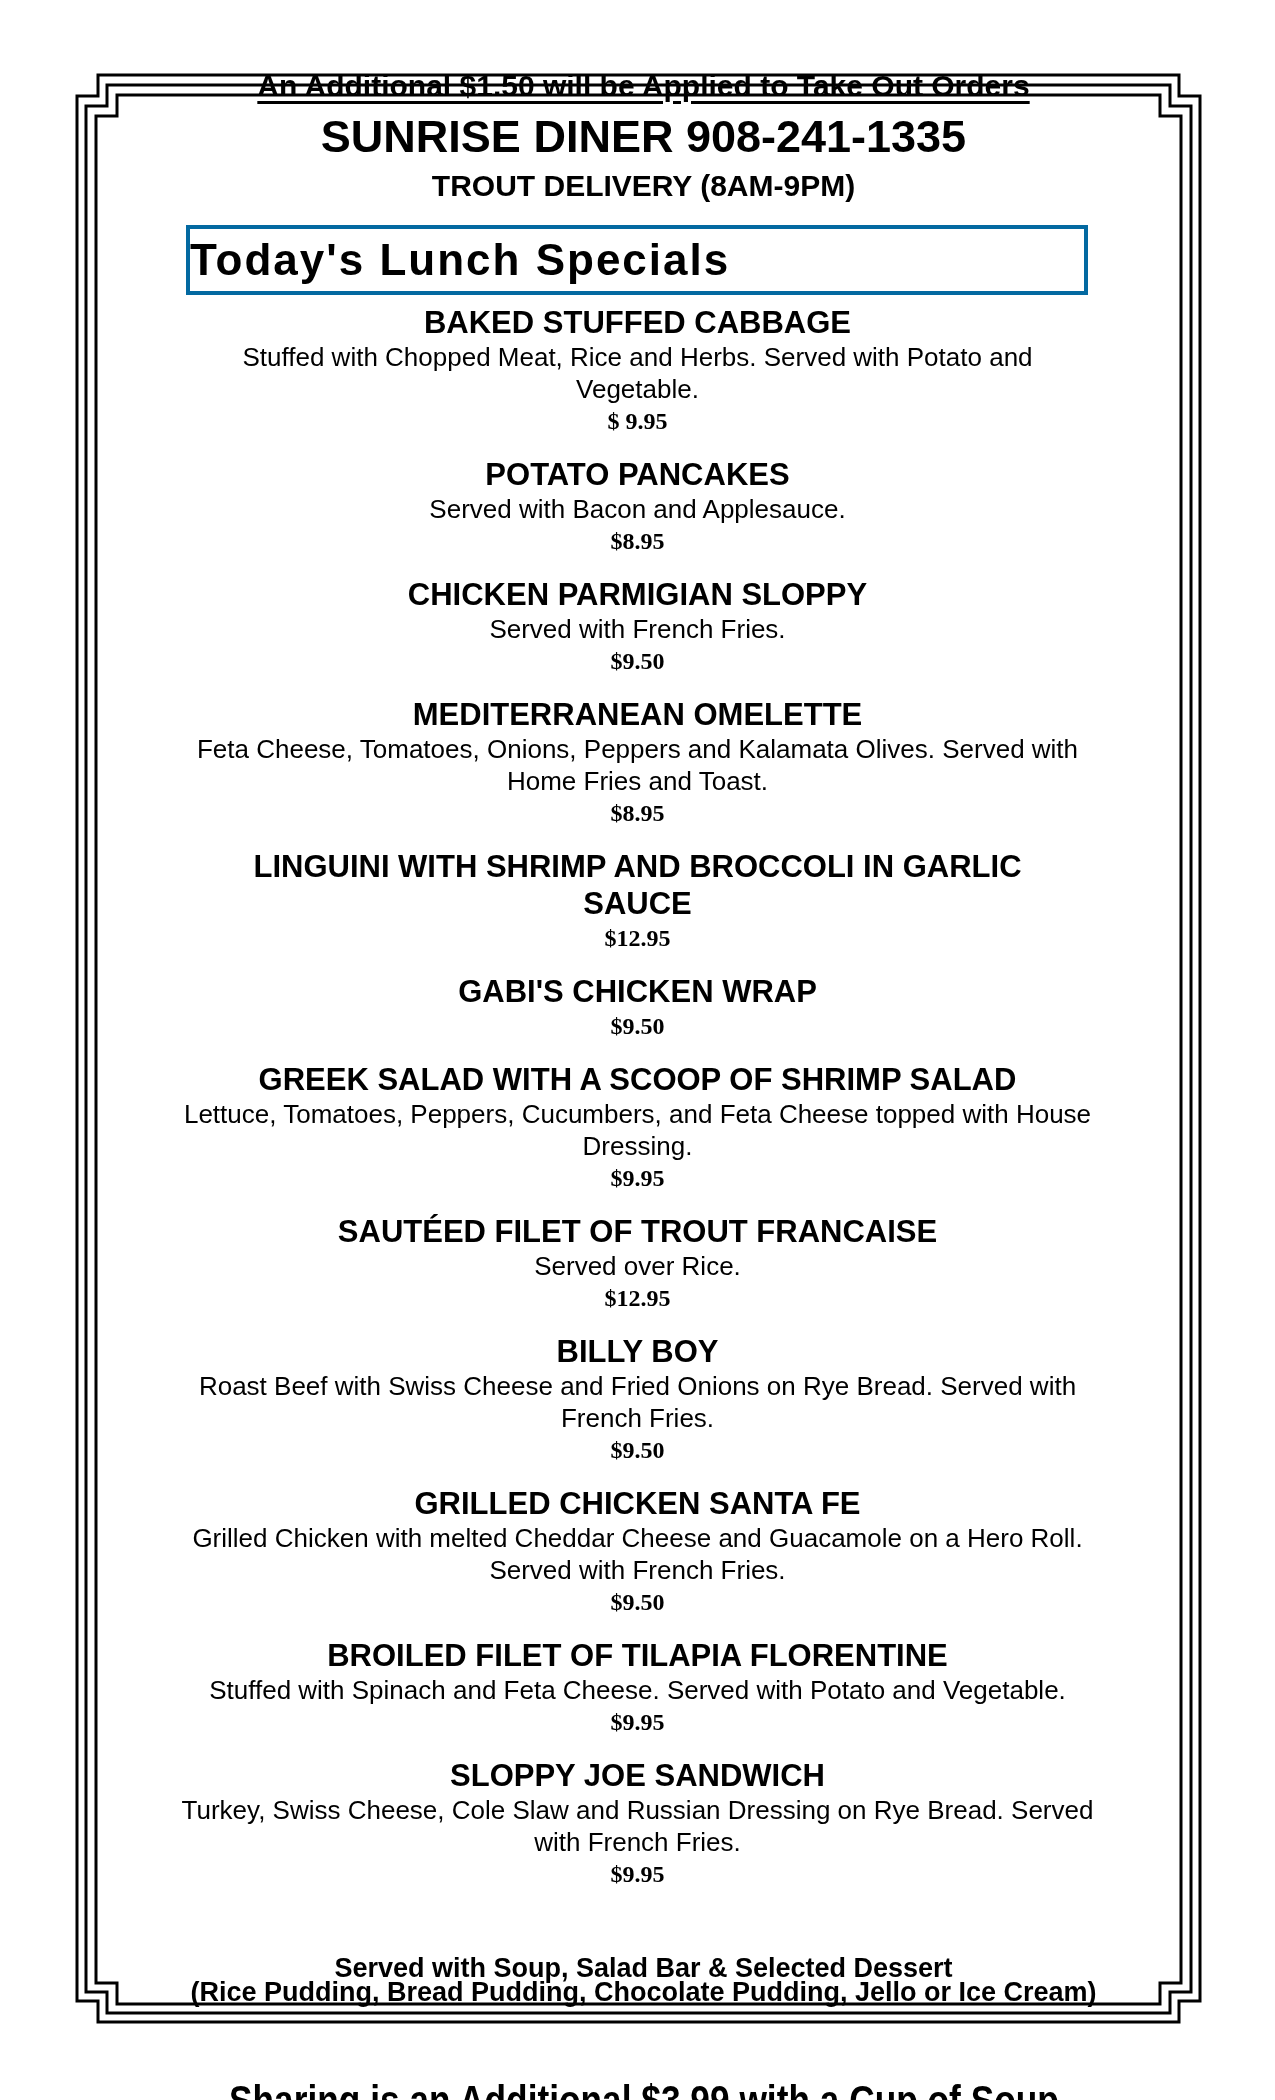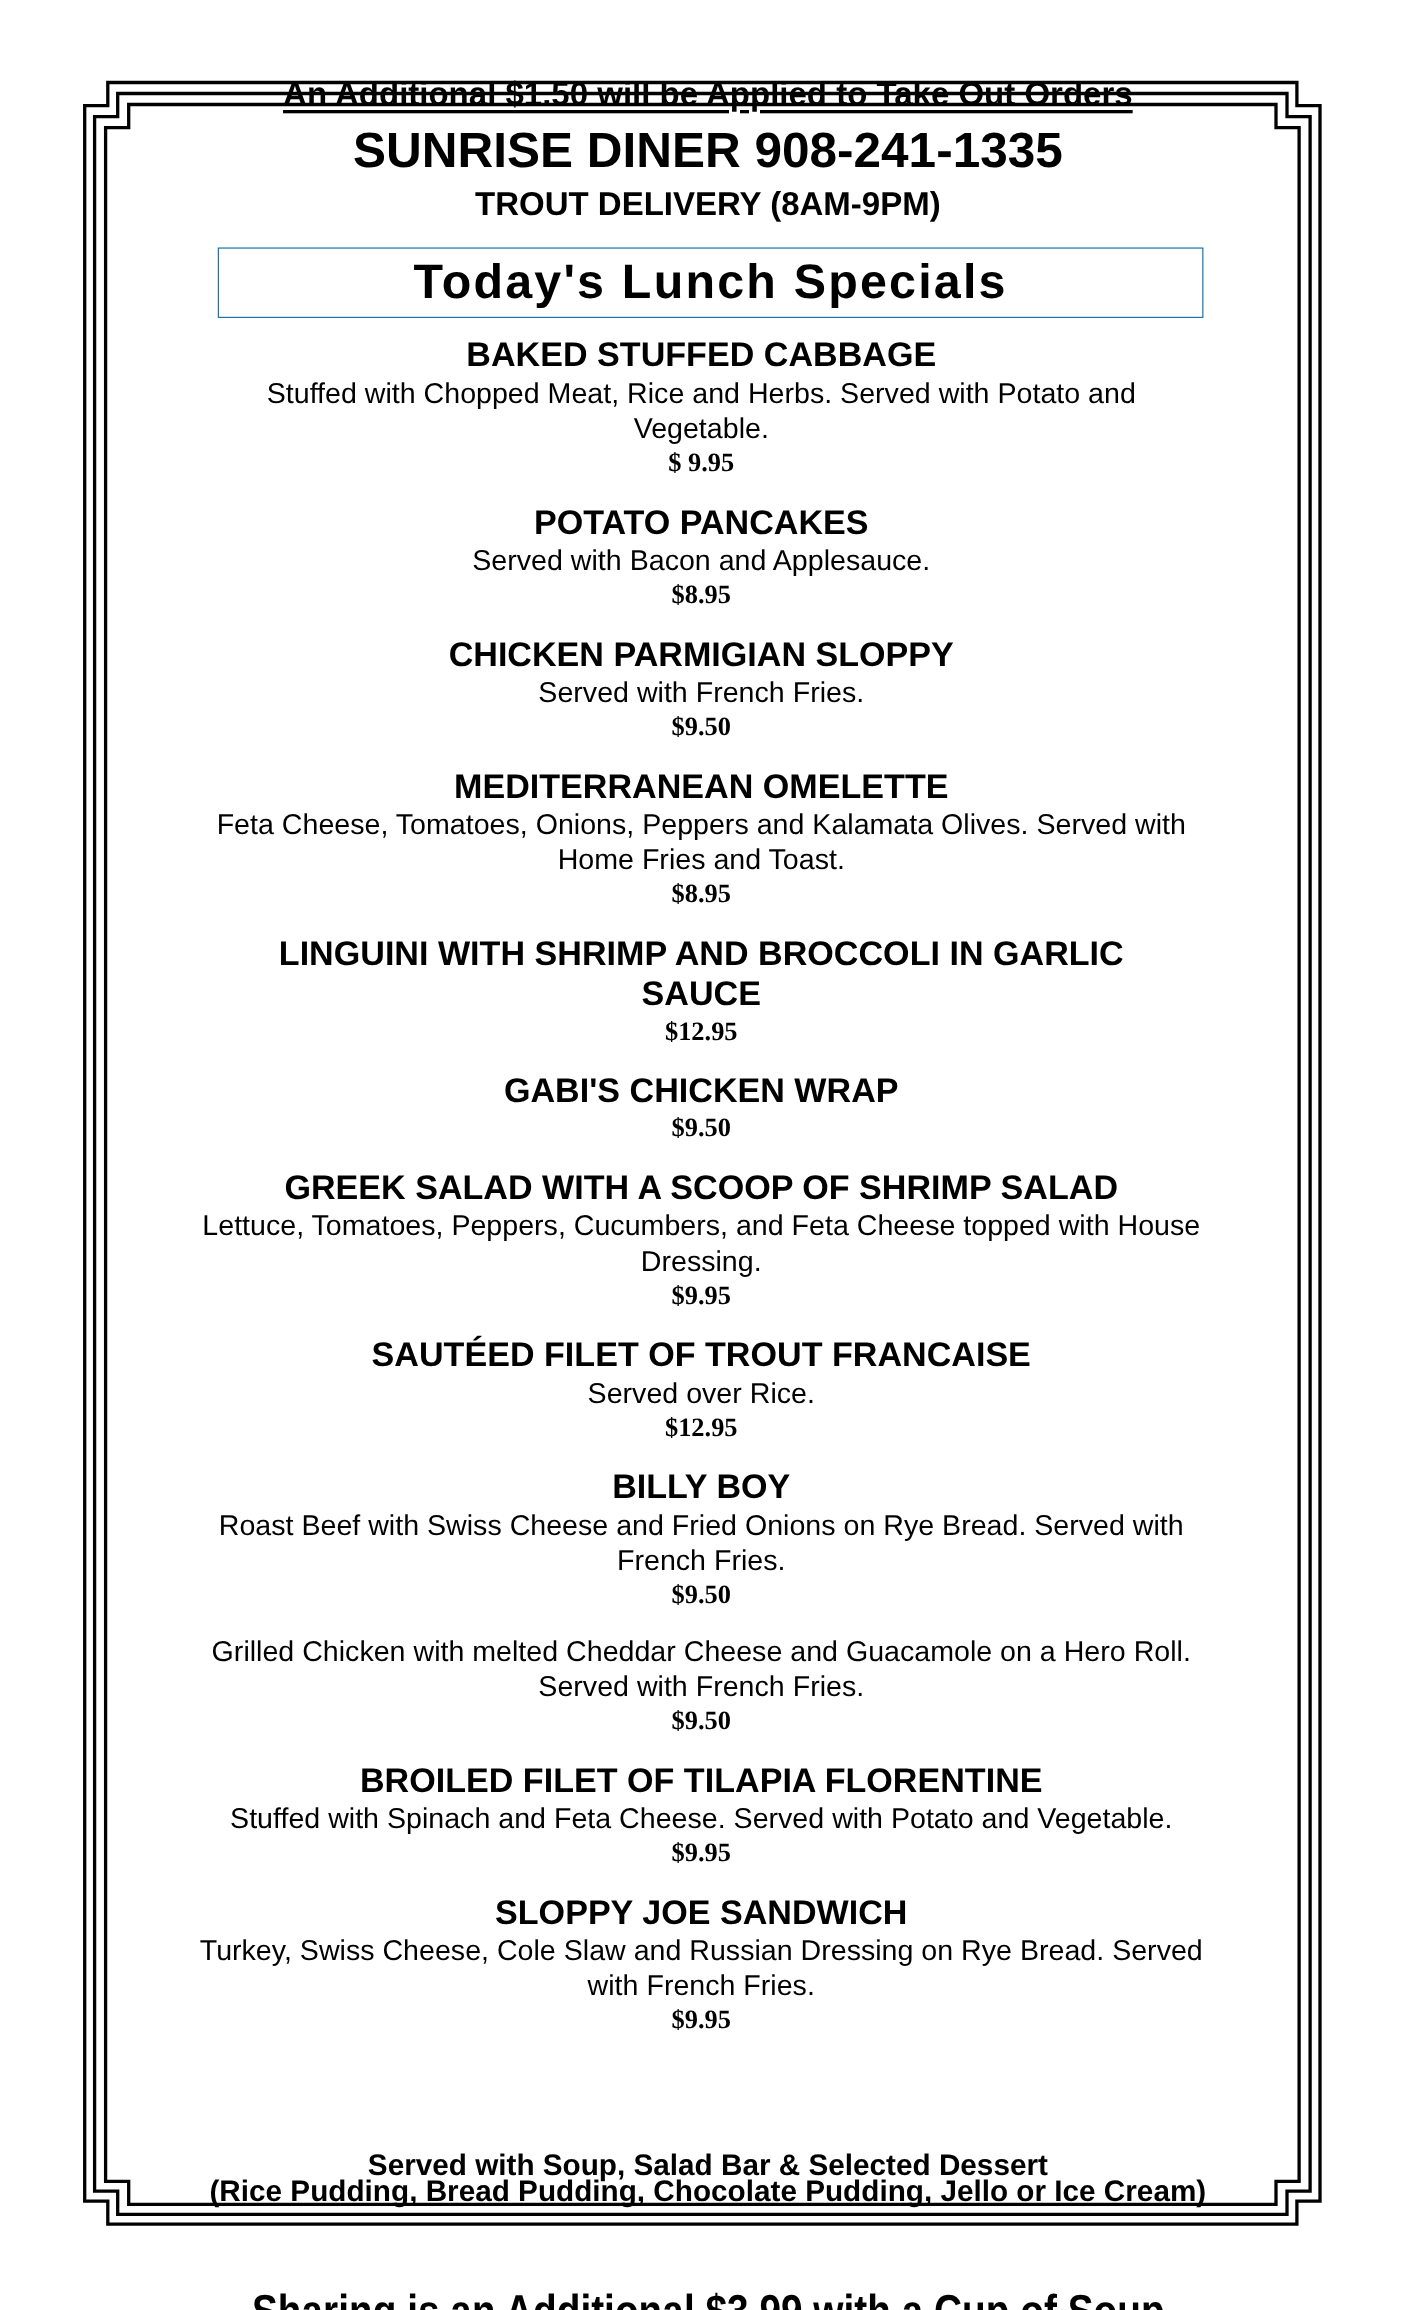--- a/index.html
+++ b/index.html
@@ -46,24 +46,24 @@
   }
   .delivery-note {
     top: 168px;
     font-size: 30px;
     font-weight: bold;
     line-height: 36px;
   }
   .specials-box {
     position: absolute;
     top: 225px;
-    left: 198px;
+    left: 186px;
     width: 894px;
-    border: 1px solid #0369a1;
-    text-align: center;
+    border: 4px solid #0369a1;
+    text-align: left;
   }
   .specials-title {
     font-size: 44px;
     font-weight: bold;
     line-height: 62px;
     letter-spacing: 2px;
   }
   .menu {
     position: absolute;
     top: 304px;
@@ -186,20 +186,21 @@
   </div>
 
   <div class="item">
     <div class="item-name">BILLY BOY</div>
     <div class="item-desc">Roast Beef with Swiss Cheese and Fried Onions on Rye Bread.  Served with
 French Fries.</div>
     <div class="item-price">$9.50</div>
   </div>
 
   <div class="item">
+    <div class="item-name">GRILLED CHICKEN SANTA FE</div>
     <div class="item-desc">Grilled Chicken with melted Cheddar Cheese and Guacamole on a Hero Roll.
 Served with French Fries.</div>
     <div class="item-price">$9.50</div>
   </div>
 
   <div class="item">
     <div class="item-name">BROILED FILET OF TILAPIA FLORENTINE</div>
     <div class="item-desc">Stuffed with Spinach and Feta Cheese.  Served with Potato and Vegetable.</div>
     <div class="item-price">$9.95</div>
   </div>

